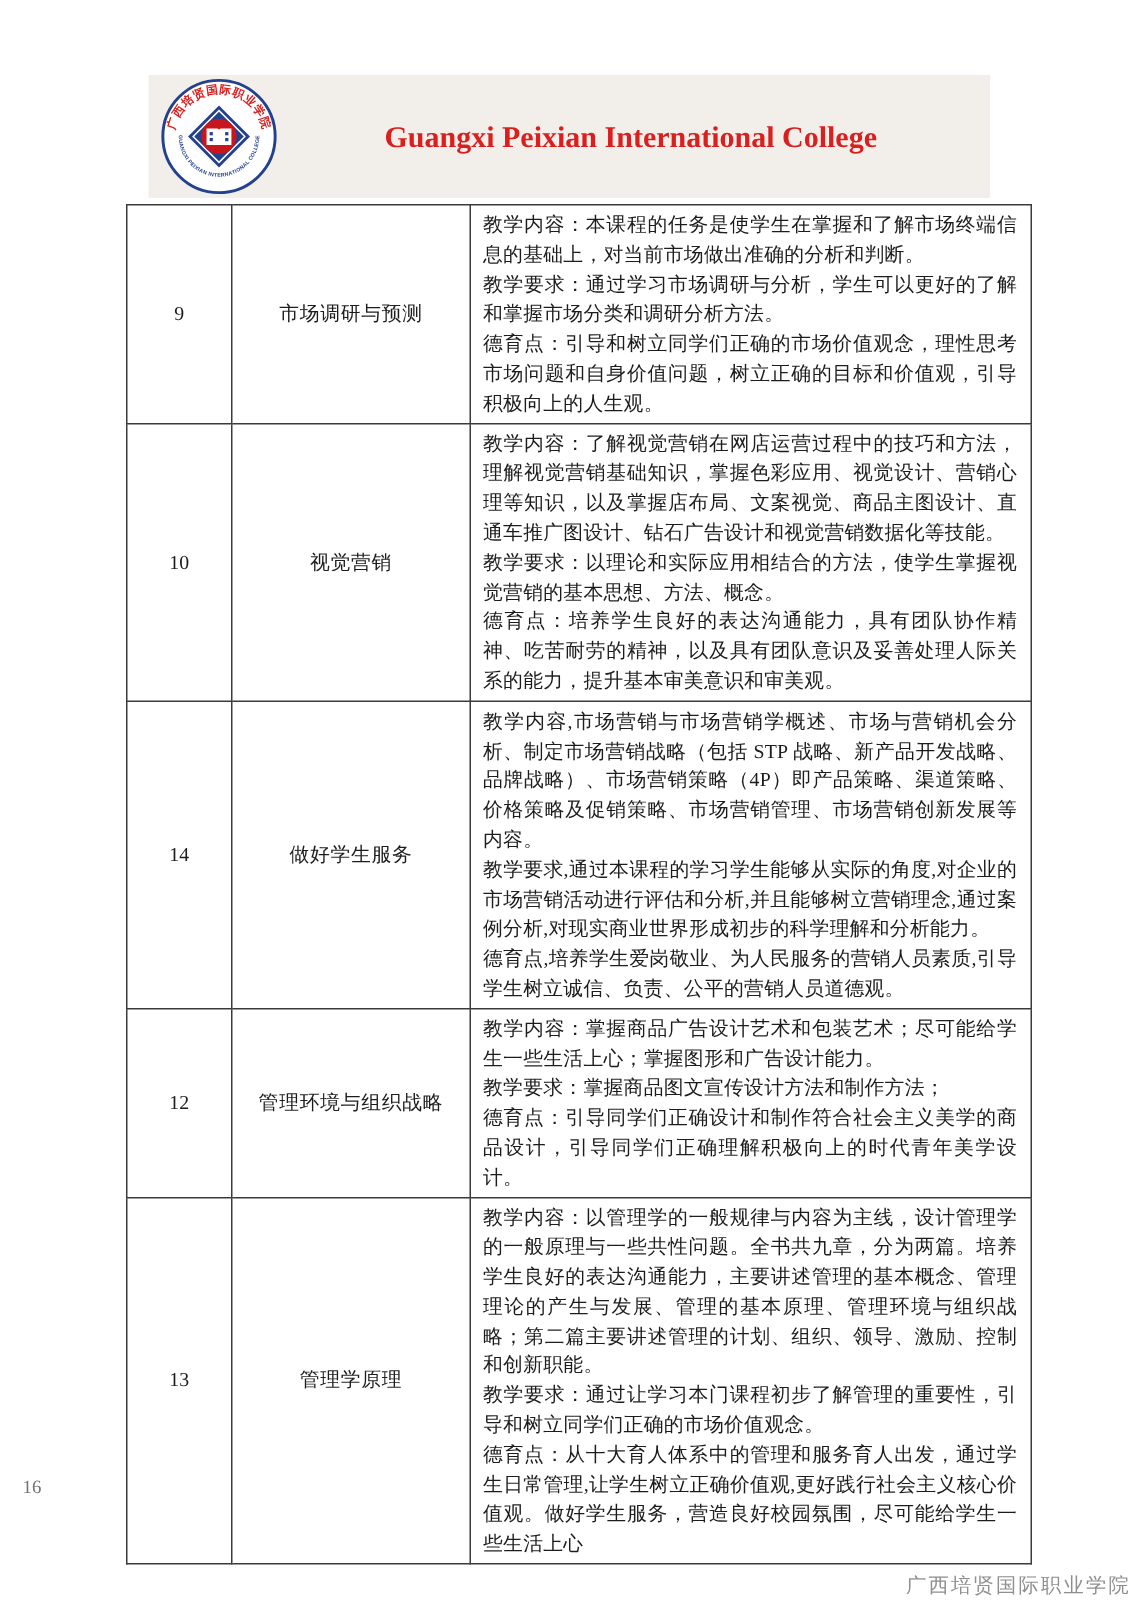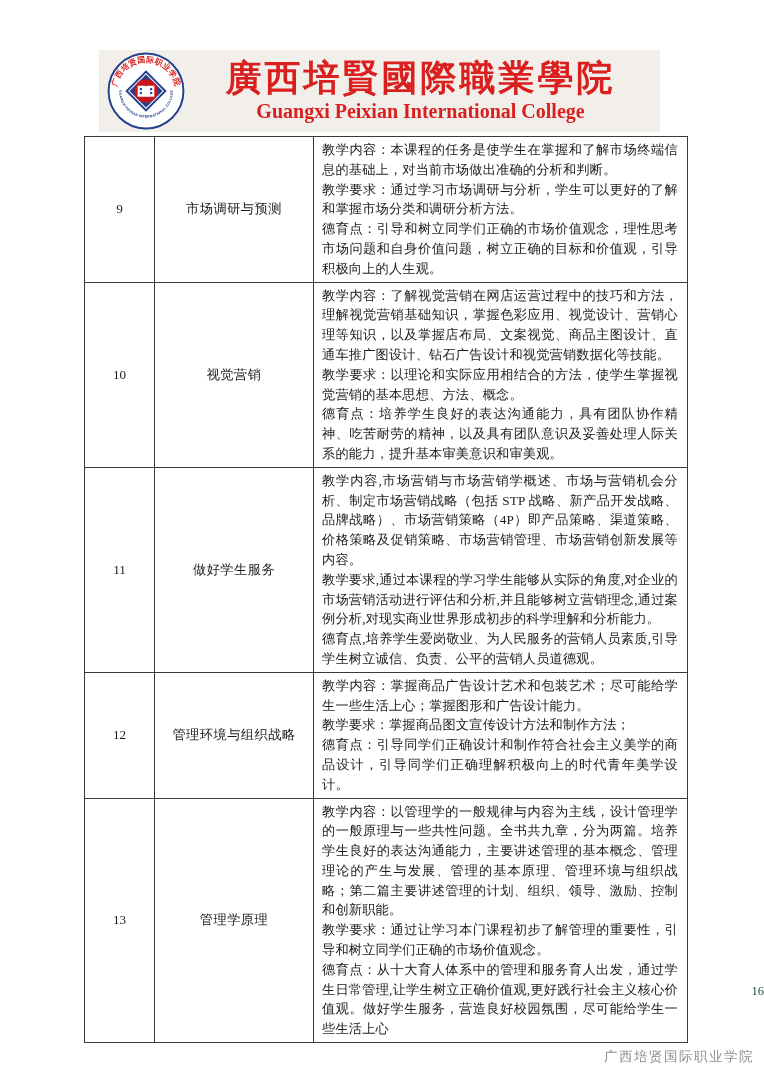--- a/index.html
+++ b/index.html
@@ -88,23 +88,24 @@
   .para{
     text-align:justify;
     line-height:19.8px;
     letter-spacing:0.2px;
   }
   
   .page-number{
     position:absolute;
     left:0; right:0;
     top:984px;
-    text-align:right;
+    text-align:left;
     font-size:12.5px;
-    color:#14532d;
+    color:#737373;
+    padding-left:15px;
   }
   .watermark{
     position:absolute;
     right:10px;
     top:1048px;
     font-size:13.5px;
     letter-spacing:1.5px;
     color:var(--watermark-gray);
     font-family:"Liberation Sans","DejaVu Sans",sans-serif;
   }
@@ -133,21 +134,20 @@
       <g>
         <path d="M 31.5,34.5 h 7.2 a 1.3,1.3 0 0 1 1.3,1.3 v 10 h -8.5 z" fill="#ffffff"></path>
         <path d="M 48.5,34.5 h -7.2 a 1.3,1.3 0 0 0 -1.3,1.3 v 10 h 8.5 z" fill="#ffffff"></path>
         <rect x="33.6" y="37" width="2.2" height="2.2" fill="#24418e"></rect>
         <rect x="33.6" y="41" width="2.2" height="2.2" fill="#24418e"></rect>
         <rect x="44.2" y="37" width="2.2" height="2.2" fill="#24418e"></rect>
         <rect x="44.2" y="41" width="2.2" height="2.2" fill="#24418e"></rect>
       </g>
     </svg>
     <div class="titles">
-      <div class="title-cn">廣西培賢國際職業學院</div>
       <div class="title-en">Guangxi Peixian International College</div>
     </div>
   </div>
 
   <table class="course-table">
     <tbody>
         <tr>
           <td class="num">9</td>
           <td class="course">市场调研与预测</td>
           <td class="desc">
@@ -159,21 +159,21 @@
         <tr>
           <td class="num">10</td>
           <td class="course">视觉营销</td>
           <td class="desc">
             <div class="para">教学内容：了解视觉营销在网店运营过程中的技巧和方法，理解视觉营销基础知识，掌握色彩应用、视觉设计、营销心理等知识，以及掌握店布局、文案视觉、商品主图设计、直通车推广图设计、钻石广告设计和视觉营销数据化等技能。</div>
             <div class="para">教学要求：以理论和实际应用相结合的方法，使学生掌握视觉营销的基本思想、方法、概念。</div>
             <div class="para">德育点：培养学生良好的表达沟通能力，具有团队协作精神、吃苦耐劳的精神，以及具有团队意识及妥善处理人际关系的能力，提升基本审美意识和审美观。</div>
           </td>
         </tr>
         <tr>
-          <td class="num">11</td>
+          <td class="num">14</td>
           <td class="course">做好学生服务</td>
           <td class="desc">
             <div class="para">教学内容,市场营销与市场营销学概述、市场与营销机会分析、制定市场营销战略（包括 STP 战略、新产品开发战略、品牌战略）、市场营销策略（4P）即产品策略、渠道策略、价格策略及促销策略、市场营销管理、市场营销创新发展等内容。</div>
             <div class="para">教学要求,通过本课程的学习学生能够从实际的角度,对企业的市场营销活动进行评估和分析,并且能够树立营销理念,通过案例分析,对现实商业世界形成初步的科学理解和分析能力。</div>
             <div class="para">德育点,培养学生爱岗敬业、为人民服务的营销人员素质,引导学生树立诚信、负责、公平的营销人员道德观。</div>
           </td>
         </tr>
         <tr>
           <td class="num">12</td>
           <td class="course">管理环境与组织战略</td>

